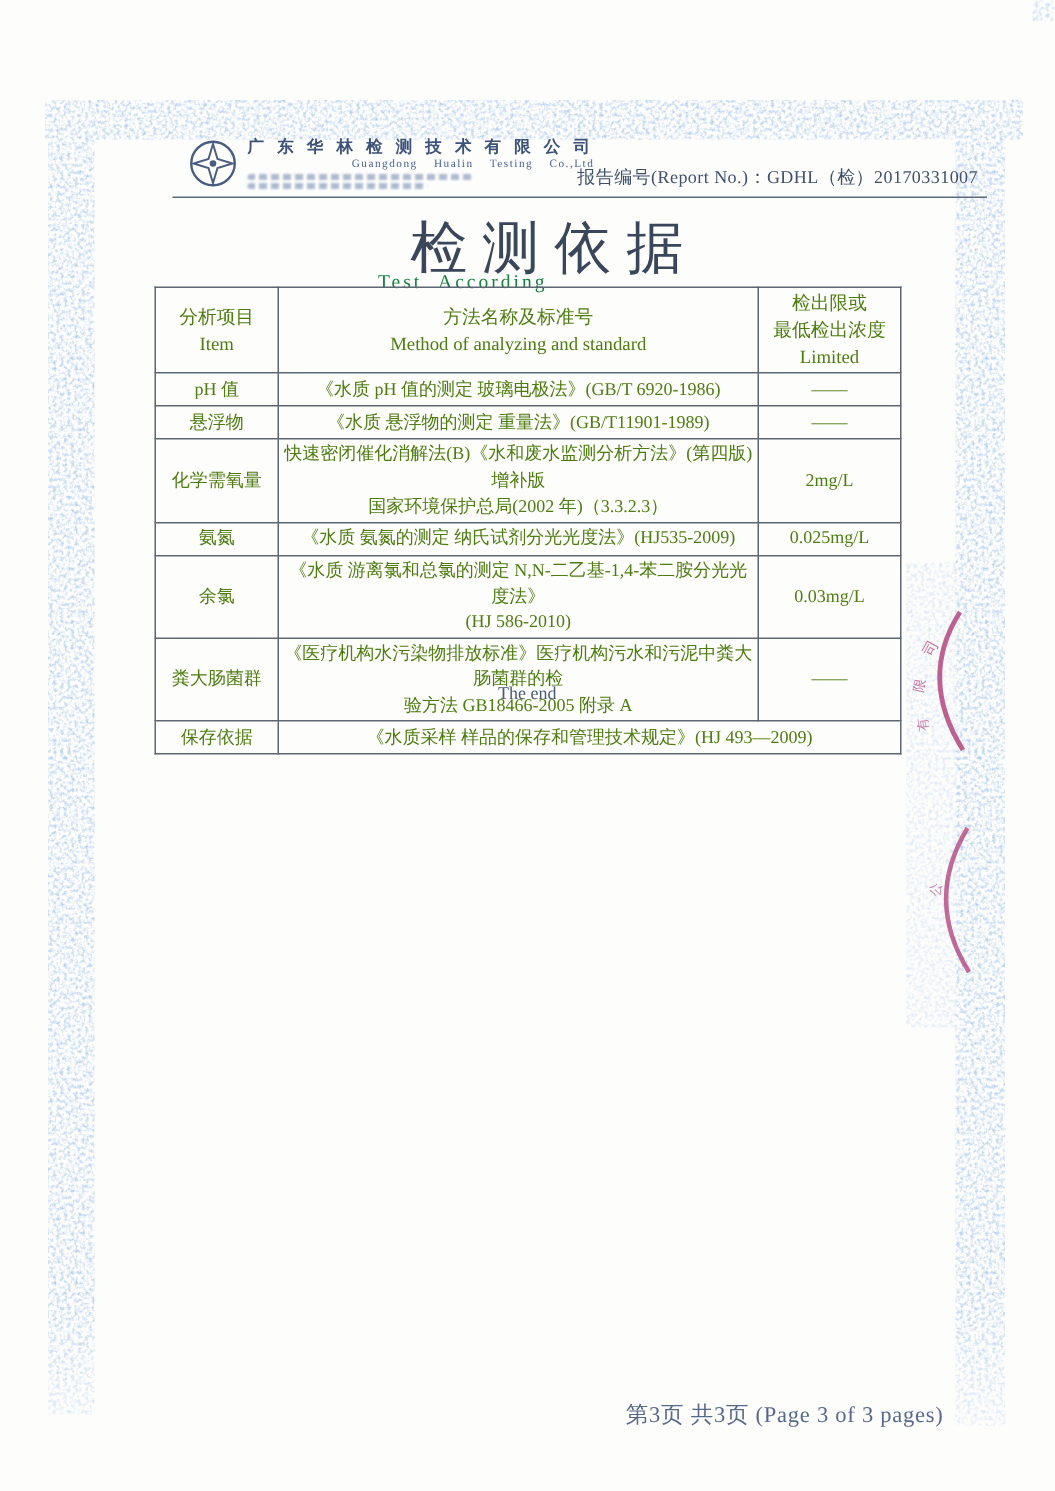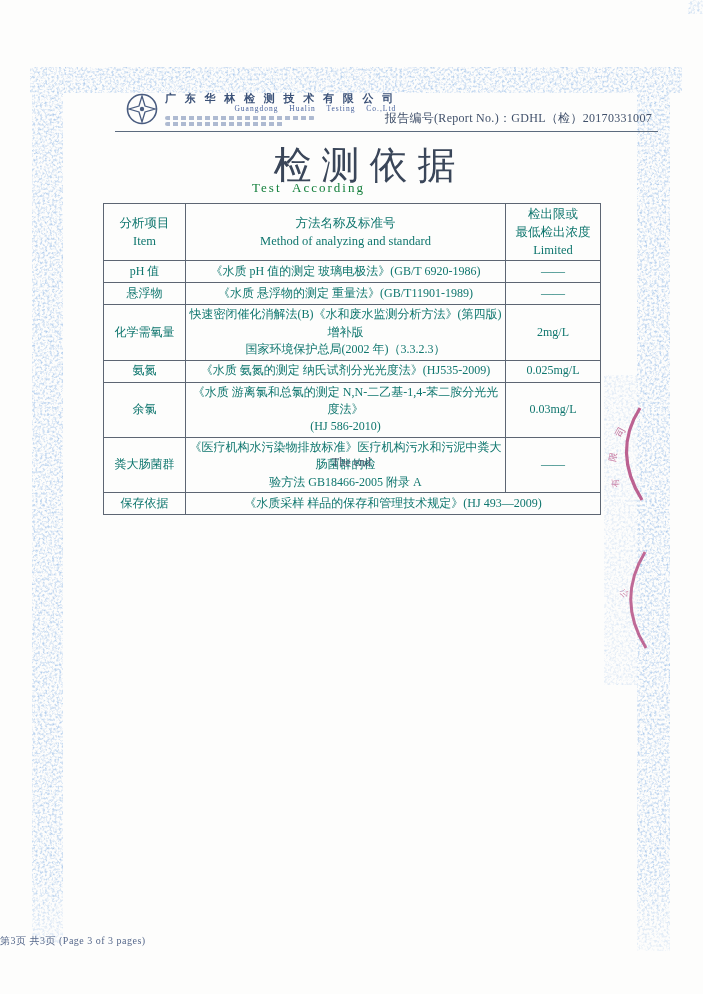--- a/index.html
+++ b/index.html
@@ -27,41 +27,41 @@
     opacity:.55;filter:blur(.6px);}
   .blur-line.l1{width:150px;}
   .blur-line.l2{width:120px;}
   .report-no{position:absolute;right:18px;top:18px;font-size:12px;color:#40506a;letter-spacing:.3px;white-space:nowrap;}
   .header-rule{position:absolute;left:115px;top:131px;width:543px;height:0;border-top:1.6px solid #5c6b7e;z-index:3;}
   
   .doc-title{position:absolute;left:0;top:140px;width:703px;text-align:center;font-size:38px;letter-spacing:10px;color:#3a4659;font-weight:500;z-index:3;padding-left:18px;}
   .doc-subtitle{position:absolute;left:0;top:180px;width:617px;text-align:center;font-size:13px;letter-spacing:2px;word-spacing:6px;color:#15803d;z-index:3;}
   
   .method-table{
-    position:absolute;left:103px;top:203px;width:497px;z-index:3;
+    position:absolute;left:103px;top:191px;width:497px;z-index:3;
     border-collapse:collapse;table-layout:fixed;
-    font-size:12px;color:#0f766e;
+    font-size:12px;color:#4d7c0f;
   }
   .method-table col.c1{width:82px;}
   .method-table col.c2{width:320px;}
   .method-table col.c3{width:95px;}
   .method-table td,.method-table th{
     border:1px solid #5d6673;
     text-align:center;vertical-align:middle;
     padding:1px 3px;line-height:1.45;
     font-weight:normal;white-space:pre-line;
   }
   .method-table th{font-size:12.5px;}
   tr.hdr{height:54px;}
   tr.r-sm{height:22px;margin-top:19px;}
   tr.r-md{height:34px;}
   tr.r-lg{height:37px;}
   
   .end-note{position:absolute;left:0;top:455px;width:703px;text-align:center;font-size:12px;color:#49596f;z-index:3;}
-  .footer{position:absolute;left:0;top:934px;width:629px;text-align:left;font-size:10px;color:#56688b;letter-spacing:.5px;z-index:3;}
+  .footer{position:absolute;left:0;top:934px;width:629px;text-align:right;font-size:15px;color:#56688b;letter-spacing:.5px;z-index:3;}
 </style>
 </head>
 <body>
 
 <div class="page">
 
   <svg class="border-svg" width="703" height="994" aria-hidden="true">
     <defs>
       <filter id="speckle" x="-10%" y="-10%" width="120%" height="120%">
         <feTurbulence type="fractalNoise" baseFrequency="0.42" numOctaves="3" seed="7" result="n"></feTurbulence>

